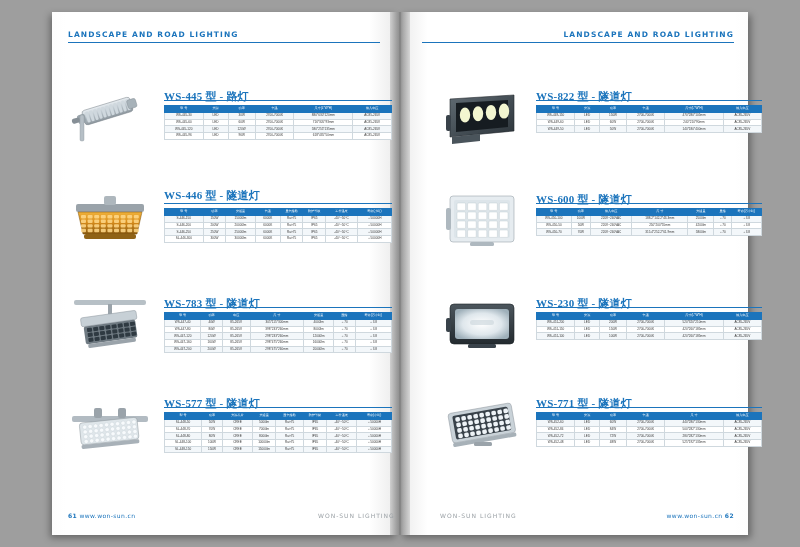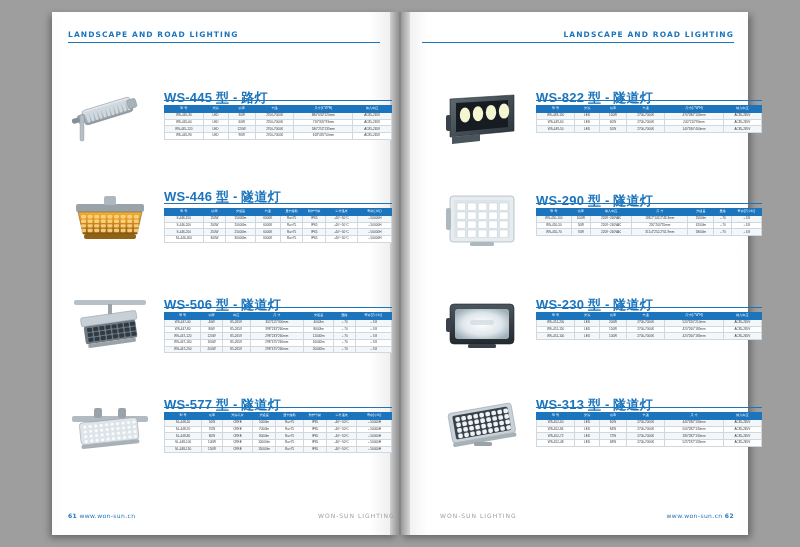--- a/index.html
+++ b/index.html
@@ -58,22 +58,22 @@
   .foot-c.r{left:440px;}
   .pgnum{font-weight:bold;color:#1b74bc;}
 
   
   .prod{position:absolute;}
   .photo{
     position:absolute;left:0;top:0;width:84px;height:62px;
     background:#fff;overflow:hidden;
   }
   .ptitle{
-    font-size:13px;font-weight:bold;color:#1b74bc;
-    font-family:Liberation Sans, sans-serif;letter-spacing:.2px;
+    font-size:11px;font-weight:bold;color:#1b74bc;
+    font-family:Liberation Serif, serif;letter-spacing:.2px;
     white-space:nowrap;
   }
   .trule{position:absolute;height:1px;background:#1b74bc;}
 
   table.spec{
     position:absolute;border-collapse:collapse;
     font-size:3.1px;color:#3a3a3a;table-layout:fixed;
     font-family:"Liberation Sans", sans-serif;
   }
   table.spec th{
@@ -362,21 +362,21 @@
                 <rect x="56.2" y="38" width="5" height="4" rx="1"></rect>
                 <rect x="56.2" y="43" width="5" height="4" rx="1"></rect>
                 <rect x="62.4" y="33" width="5" height="4" rx="1"></rect>
                 <rect x="62.4" y="38" width="5" height="4" rx="1"></rect>
                 <rect x="62.4" y="43" width="5" height="4" rx="1"></rect>
               </g>
         <rect x="18" y="49" width="48" height="4" rx="1.5" fill="#9aa3aa"></rect>
         </g>
           </svg>
         </div>
-        <div class="ptitle" style="position: absolute; left: 96px; top: 4px;">WS-506 型 - 隧道灯</div>
+        <div class="ptitle" style="position: absolute; left: 96px; top: 4px;">WS-783 型 - 隧道灯</div>
         <i class="trule" style="left: 96px; top: 15px; width: 228px;"></i>
         <table class="spec" style="left: 96px; top: 20px; width: 228px;">
           <colgroup>
             <col style="width: 16.0377%;">
             <col style="width: 9.43396%;">
             <col style="width: 12.2642%;">
             <col style="width: 23.5849%;">
             <col style="width: 13.2075%;">
             <col style="width: 9.43396%;">
             <col style="width: 16.0377%;">
@@ -668,21 +668,21 @@
               <rect x="48.8" y="42" width="8.6" height="7.4" rx="1"></rect>
               <rect x="59.4" y="15" width="8.6" height="7.4" rx="1"></rect>
               <rect x="59.4" y="24" width="8.6" height="7.4" rx="1"></rect>
               <rect x="59.4" y="33" width="8.6" height="7.4" rx="1"></rect>
               <rect x="59.4" y="42" width="8.6" height="7.4" rx="1"></rect>
             </g>
         <rect x="6" y="20" width="5" height="22" rx="2" fill="#aeb8bf"></rect>
         <rect x="30" y="54" width="24" height="4" rx="1.5" fill="#aeb8bf"></rect>
       </svg>
         </div>
-        <div class="ptitle" style="position: absolute; left: 96px; top: 4px;">WS-290 型 - 隧道灯</div>
+        <div class="ptitle" style="position: absolute; left: 96px; top: 4px;">WS-600 型 - 隧道灯</div>
         <i class="trule" style="left: 96px; top: 15px; width: 226px;"></i>
         <table class="spec" style="left: 96px; top: 20px; width: 226px;">
           <colgroup>
             <col style="width: 15.3846%;">
             <col style="width: 8.65385%;">
             <col style="width: 18.2692%;">
             <col style="width: 25%;">
             <col style="width: 11.5385%;">
             <col style="width: 7.69231%;">
             <col style="width: 13.4615%;">
@@ -841,21 +841,21 @@
                 <rect x="65.3" y="21" width="4.6" height="4.4" rx="1.6"></rect>
                 <rect x="65.3" y="26.6" width="4.6" height="4.4" rx="1.6"></rect>
                 <rect x="65.3" y="32.2" width="4.6" height="4.4" rx="1.6"></rect>
                 <rect x="65.3" y="37.8" width="4.6" height="4.4" rx="1.6"></rect>
               </g>
         <rect x="10" y="46" width="64" height="4" rx="1.5" fill="#a7b1b8"></rect>
         </g>
         <rect x="34" y="50" width="18" height="4" rx="1.5" fill="#9aa3aa"></rect>
       </svg>
         </div>
-        <div class="ptitle" style="position: absolute; left: 96px; top: 4px;">WS-313 型 - 隧道灯</div>
+        <div class="ptitle" style="position: absolute; left: 96px; top: 4px;">WS-771 型 - 隧道灯</div>
         <i class="trule" style="left: 96px; top: 15px; width: 226px;"></i>
         <table class="spec" style="left: 96px; top: 20px; width: 226px;">
           <colgroup>
             <col style="width: 17%;">
             <col style="width: 11%;">
             <col style="width: 12%;">
             <col style="width: 17%;">
             <col style="width: 26%;">
             <col style="width: 17%;">
           </colgroup>

